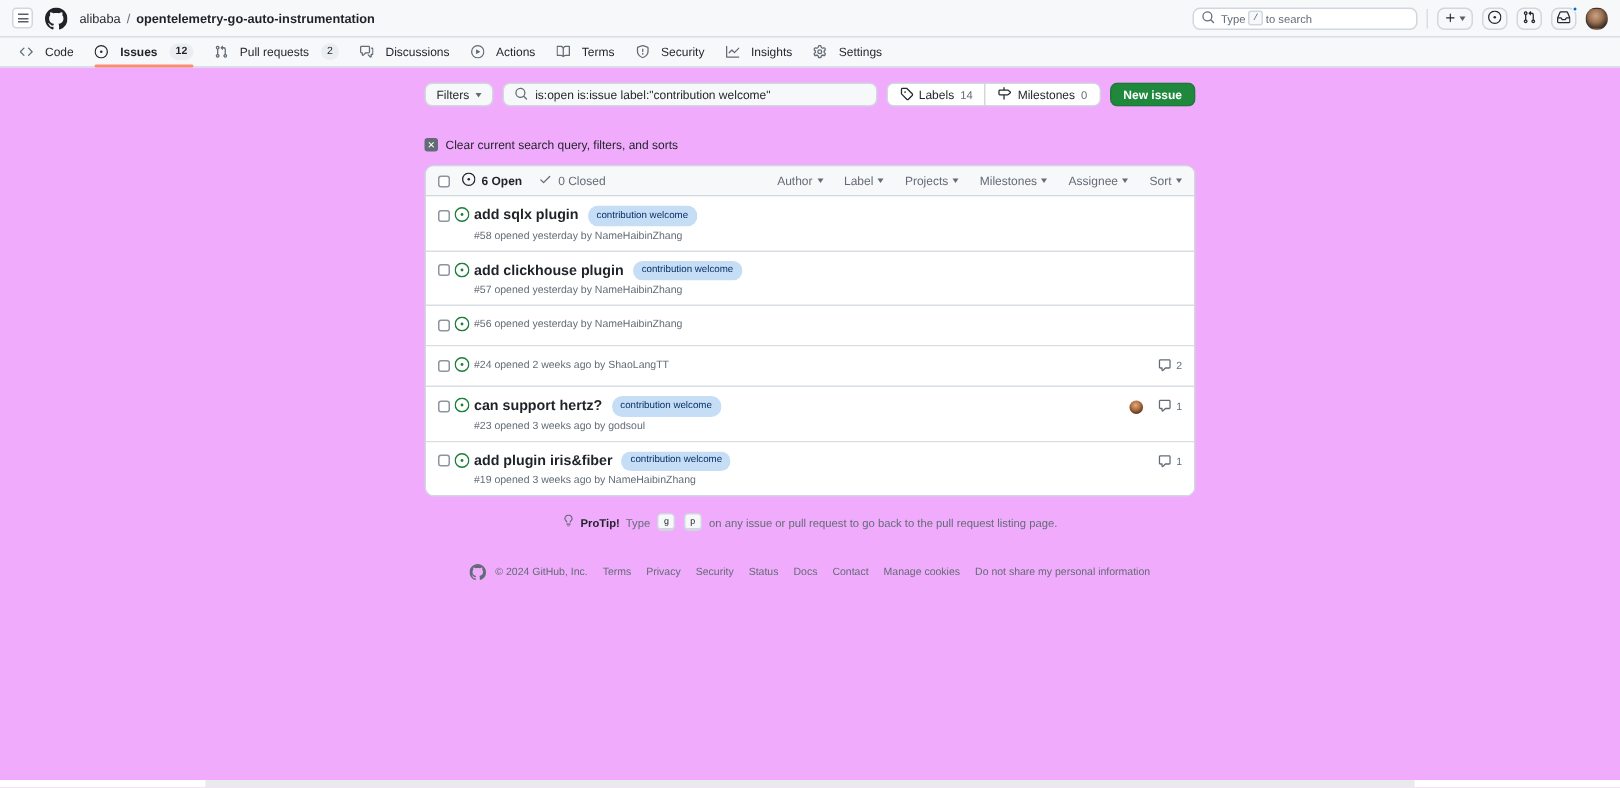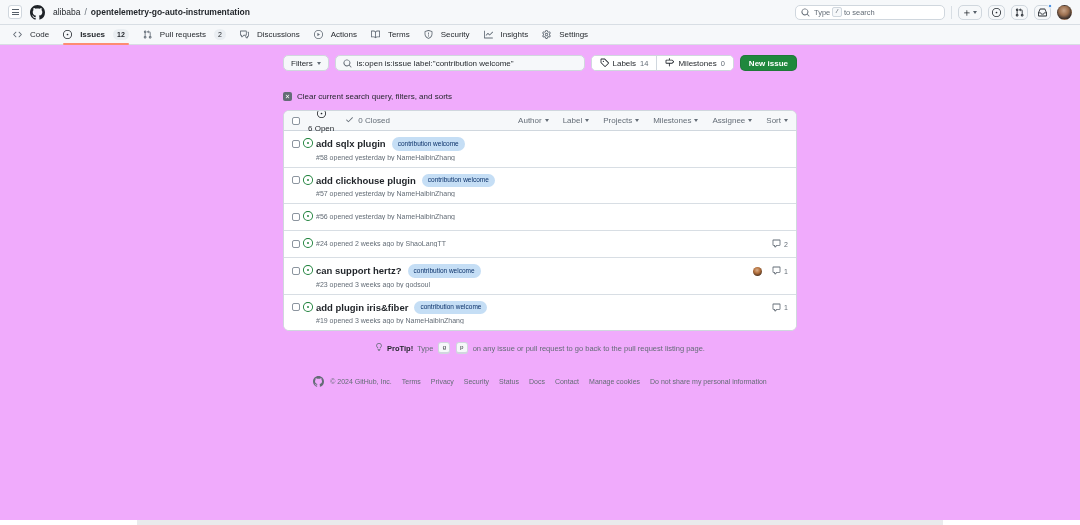--- a/index.html
+++ b/index.html
@@ -249,21 +249,21 @@
     flex: none;
     cursor: pointer;
   }
   .state-group { display:flex; align-items:center; gap:11px; }
   .state-item {
     display:flex; align-items:center; gap:4px;
     font-size: 8px; color: #636c76;
     cursor: pointer;
     white-space: nowrap;
   }
-  .state-item.active { color: #1f2328; font-weight: 400; flex-direction: column; }
+  .state-item.active { color: #1f2328; font-weight: 700; }
   .head-right {
     margin-left: auto;
     display: flex; align-items: center; gap: 14px;
   }
   .head-drop {
     display: flex; align-items: center; gap: 3px;
     font-size: 8px; color: #636c76;
     cursor: pointer;
     white-space: nowrap;
   }

